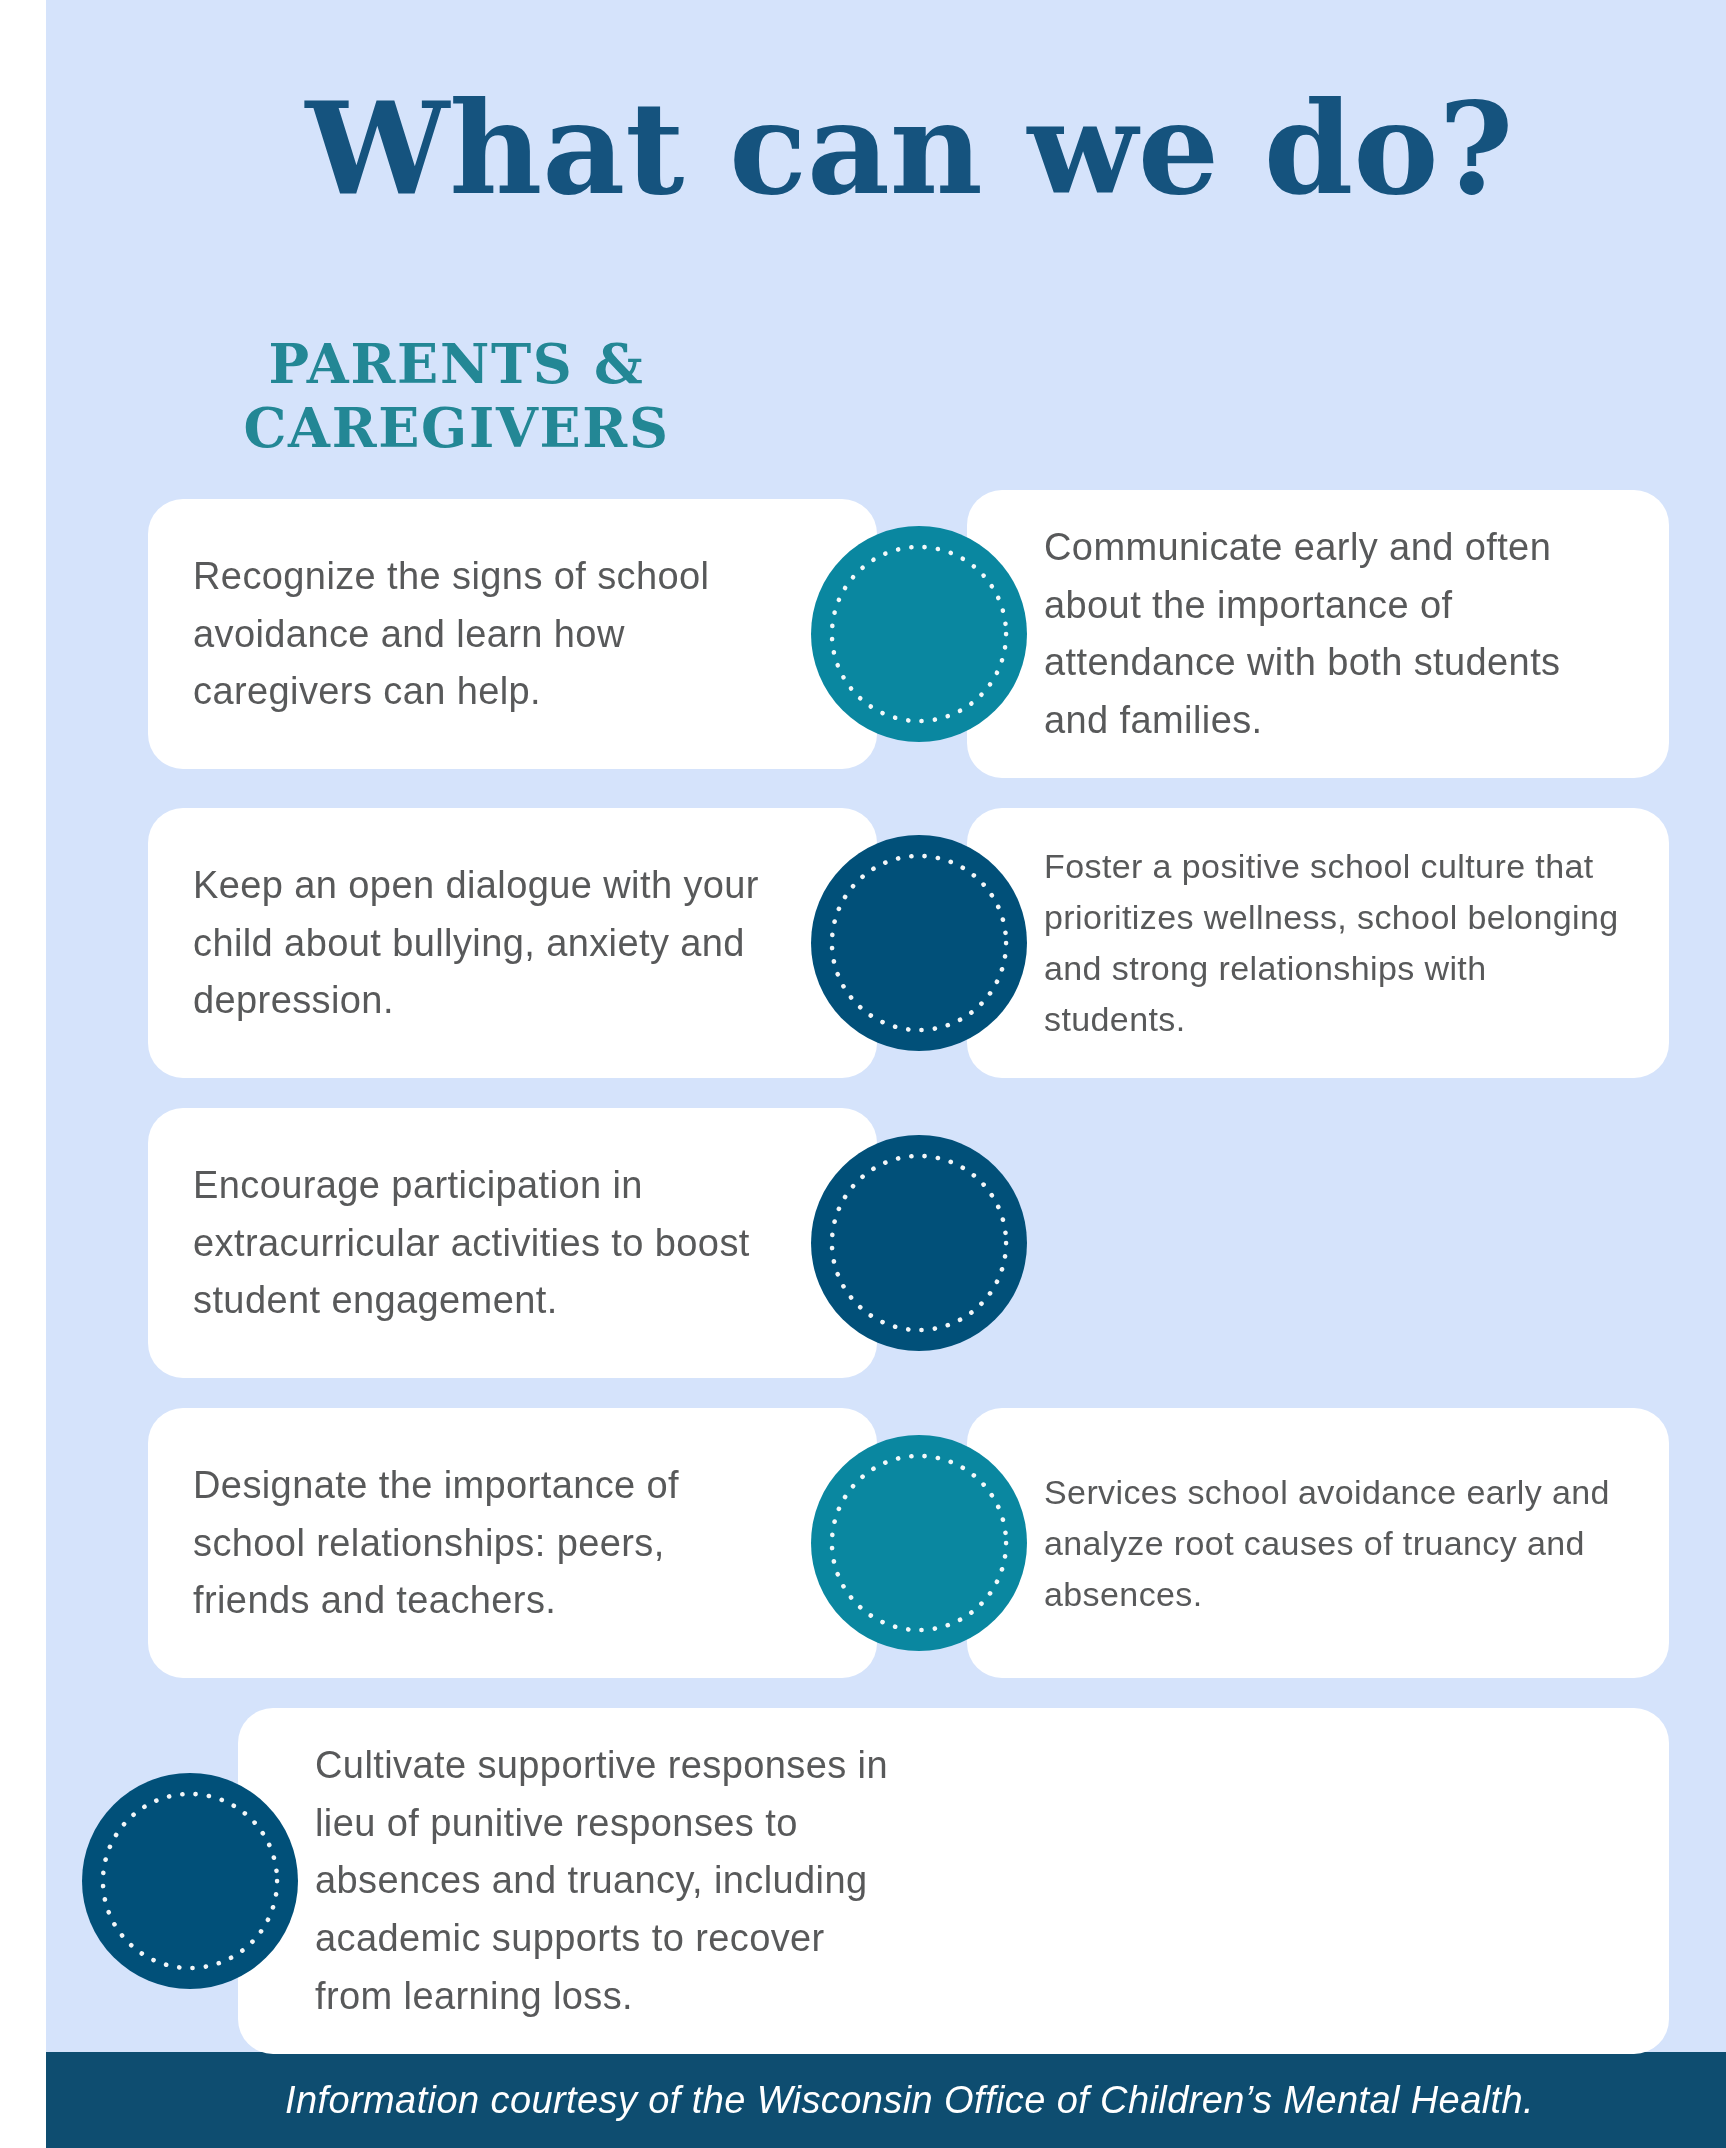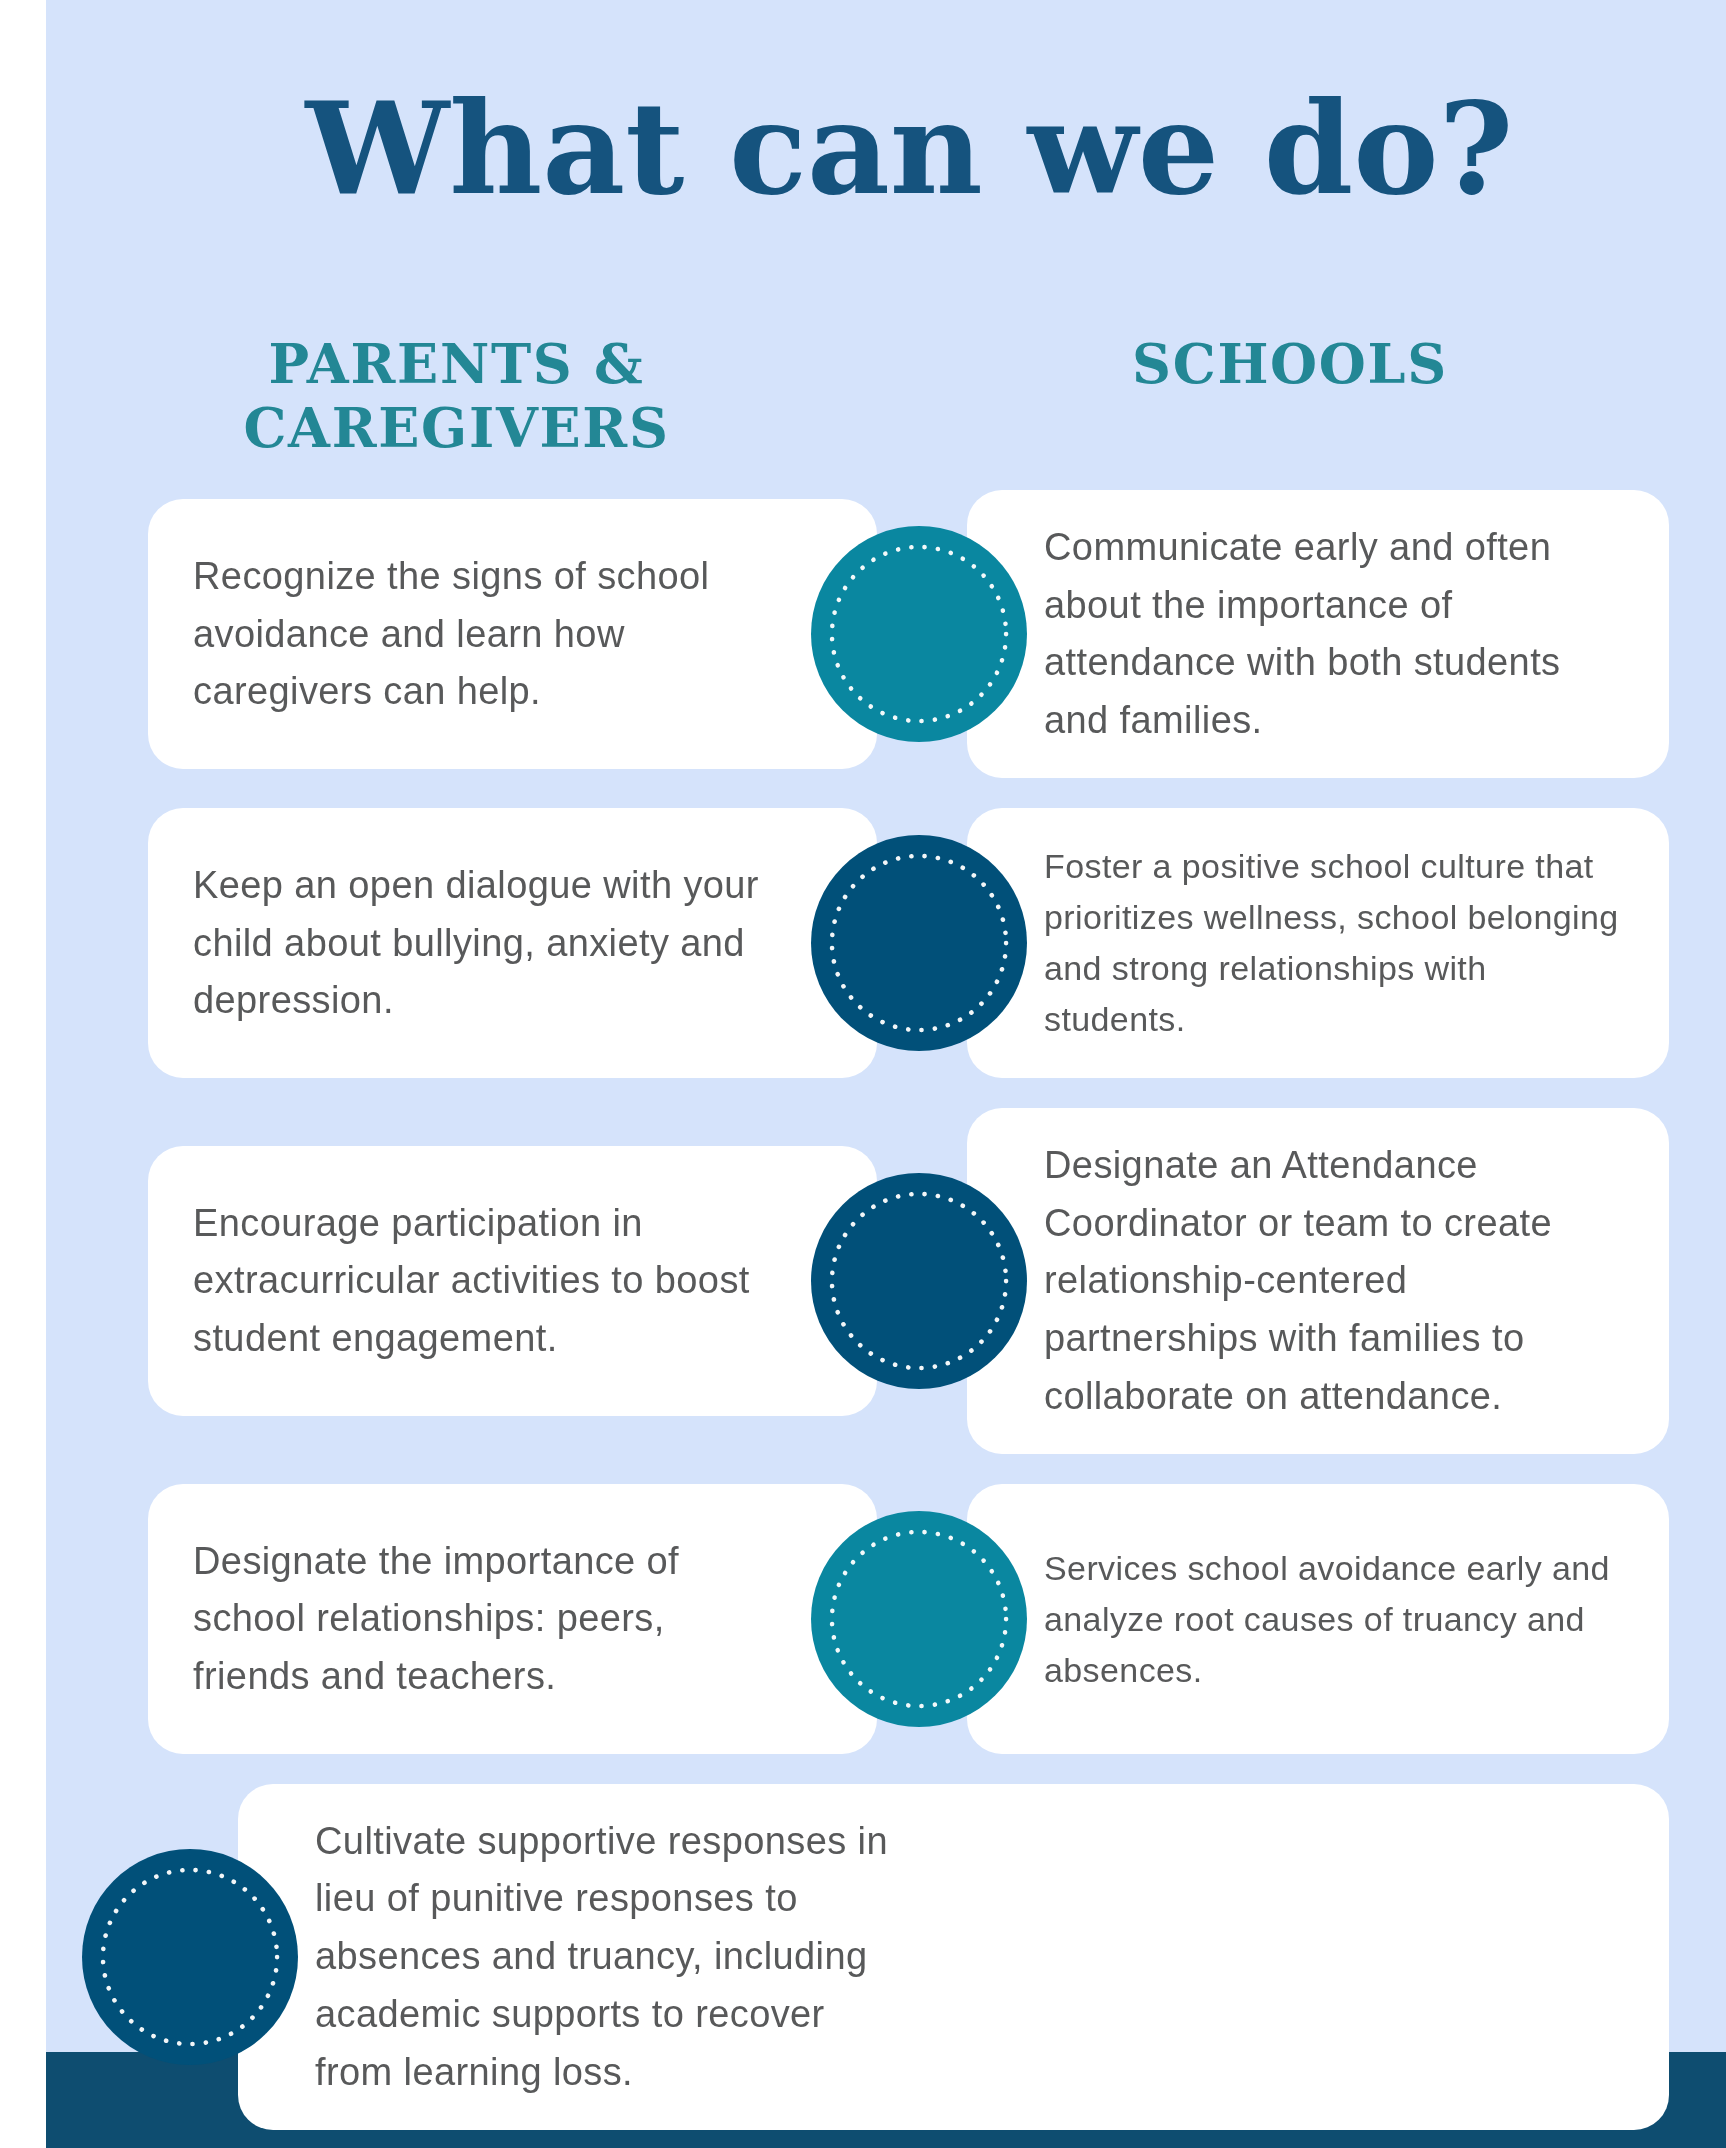--- a/index.html
+++ b/index.html
@@ -116,21 +116,20 @@
 </head>
 <body>
 
 <div class="page">
 
   <h1 class="title">What can we do?</h1>
 
   <div class="headers">
     <div class="col-header left">PARENTS &amp; CAREGIVERS</div>
     <div class="col-header spacer"></div>
-    <div class="col-header right">SCHOOLS</div>
   </div>
 
   <div class="row">
     <div class="card left">
       <p>Recognize the signs of school avoidance and learn how caregivers can help.</p>
     </div>
     <div class="circle teal">
       <svg viewBox="0 0 258 258">
           <circle class="disc" cx="129" cy="129" r="129"></circle>
           <circle class="dots" cx="129" cy="129" r="104"></circle>
@@ -158,23 +157,20 @@
 
   <div class="row">
     <div class="card left">
       <p>Encourage participation in extracurricular activities to boost student engagement.</p>
     </div>
     <div class="circle navy">
       <svg viewBox="0 0 258 258">
           <circle class="disc" cx="129" cy="129" r="129"></circle>
           <circle class="dots" cx="129" cy="129" r="104"></circle>
         </svg>
-    </div>
-    <div class="card right">
-      <p>Designate an Attendance Coordinator or team to create relationship-centered partnerships with families to collaborate on attendance.</p>
     </div>
   </div>
 
   <div class="row">
     <div class="card left">
       <p>Designate the importance of school relationships: peers, friends and teachers.</p>
     </div>
     <div class="circle teal">
       <svg viewBox="0 0 258 258">
           <circle class="disc" cx="129" cy="129" r="129"></circle>

